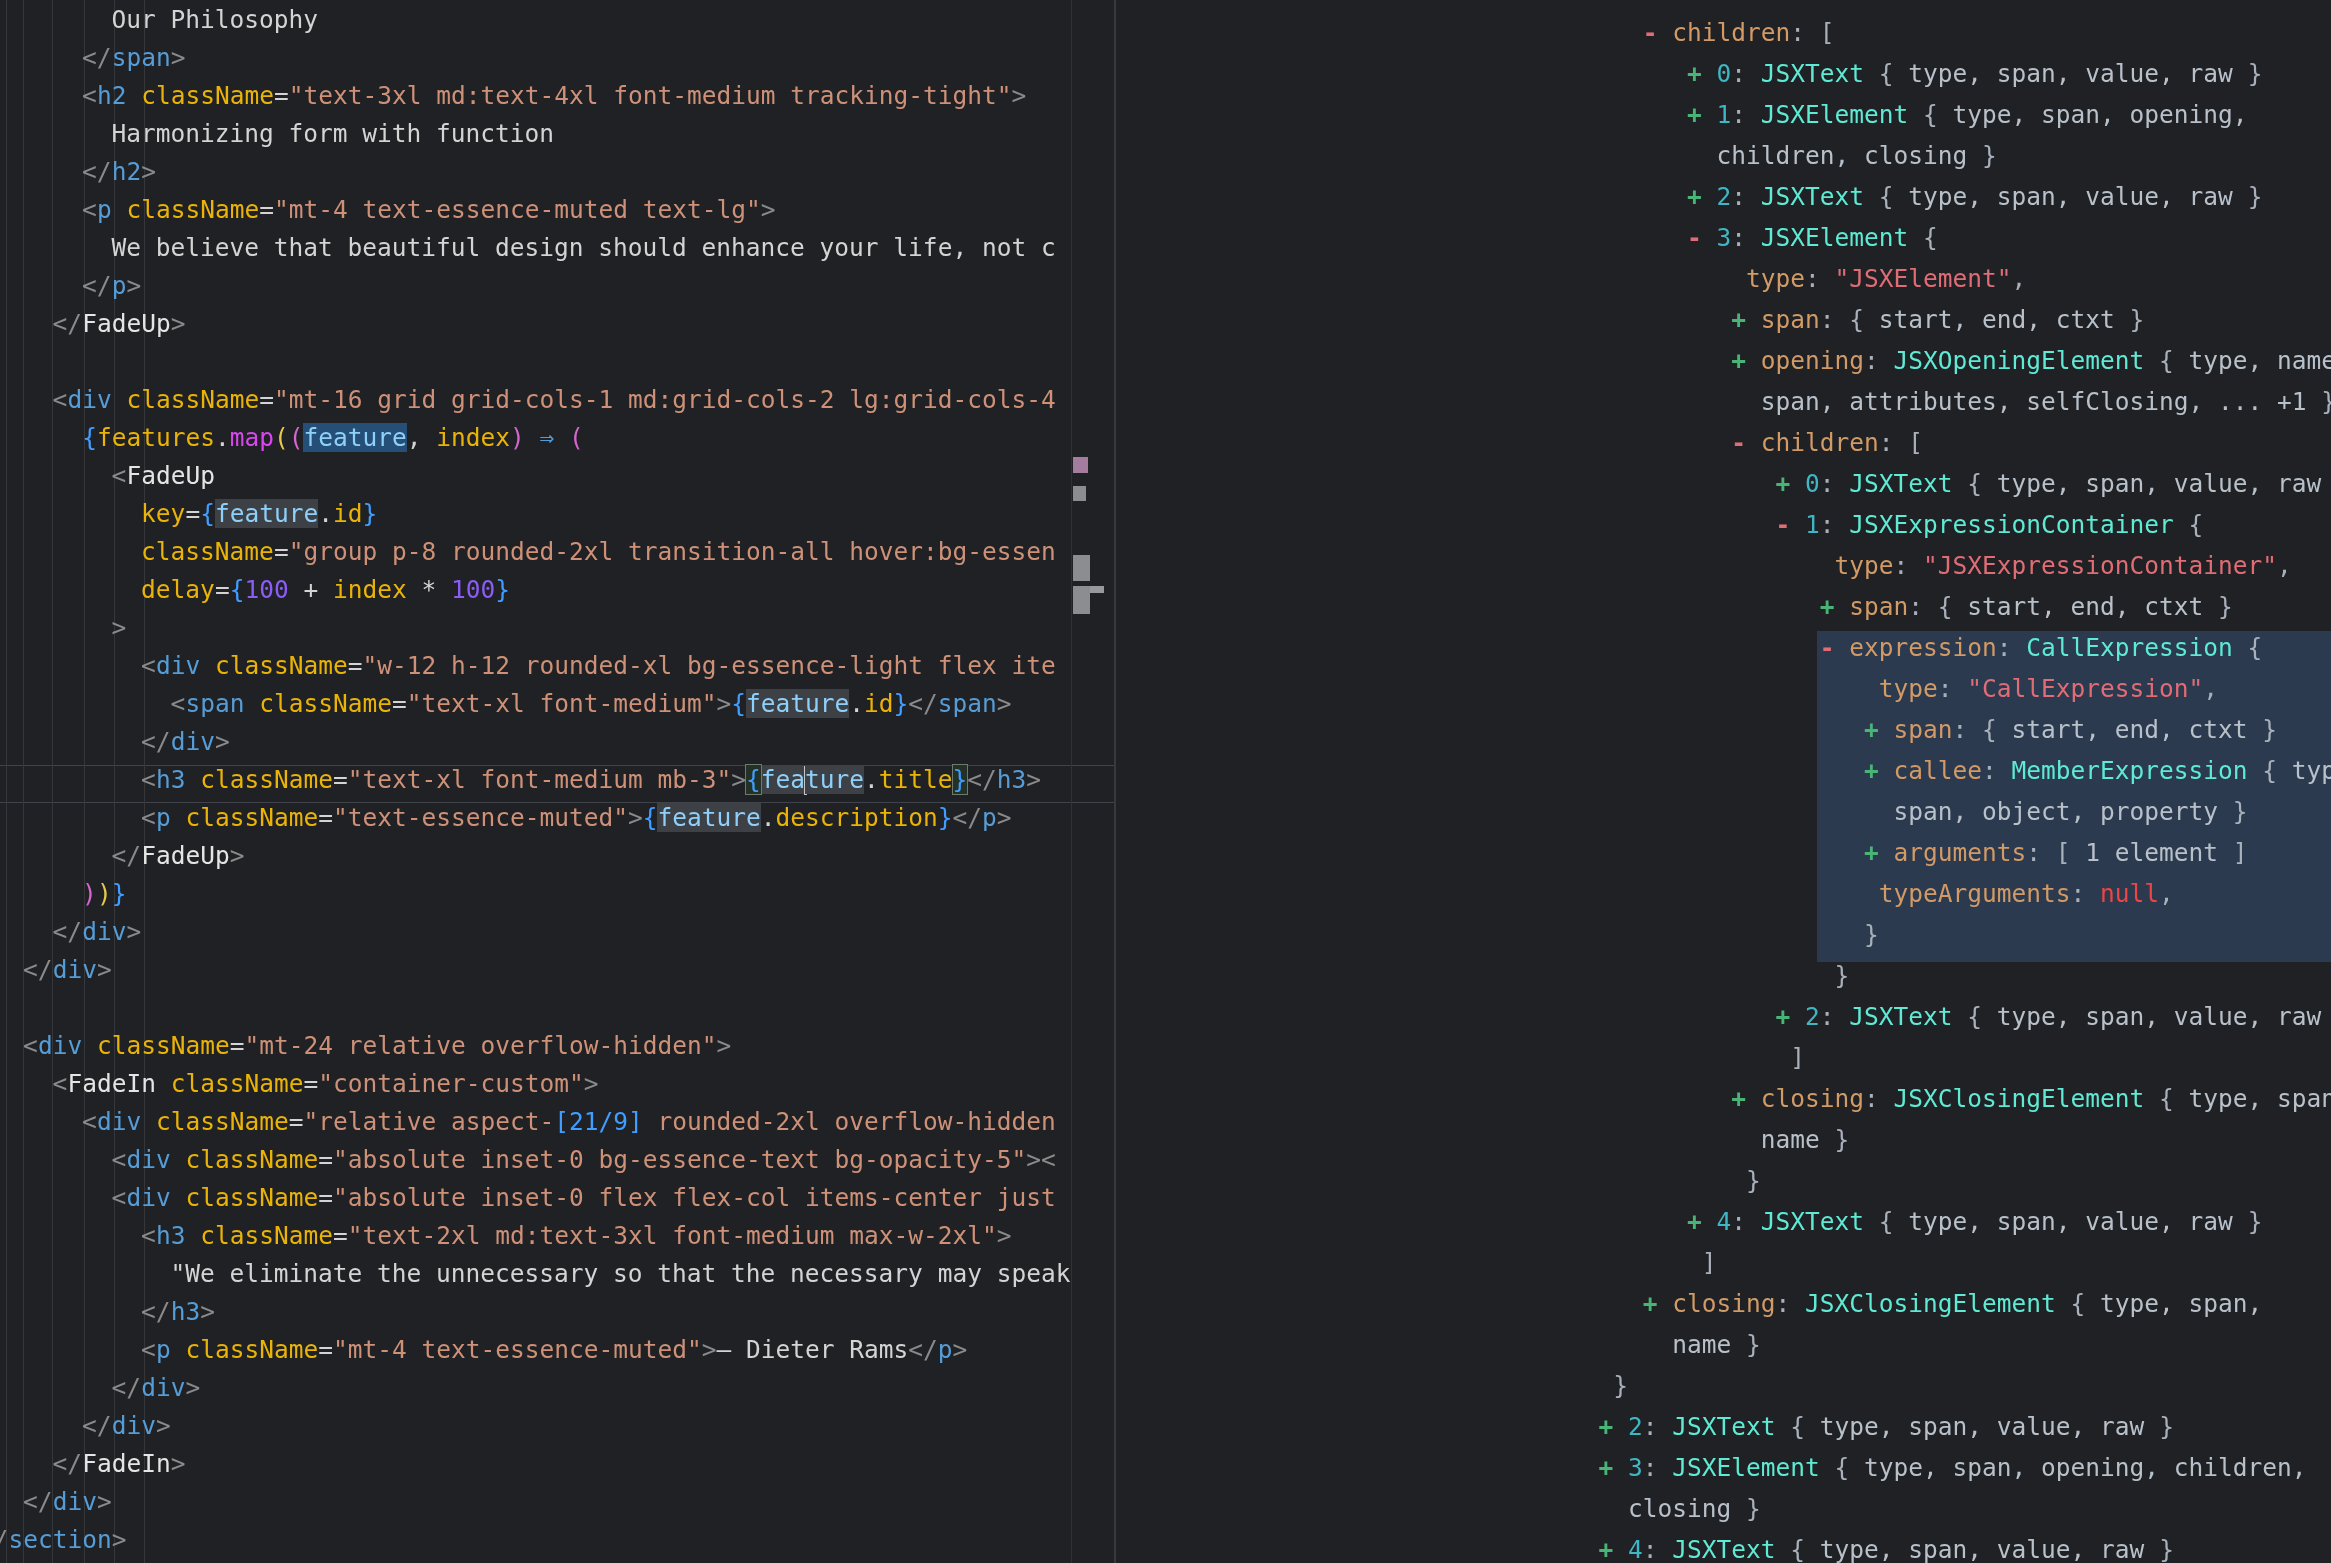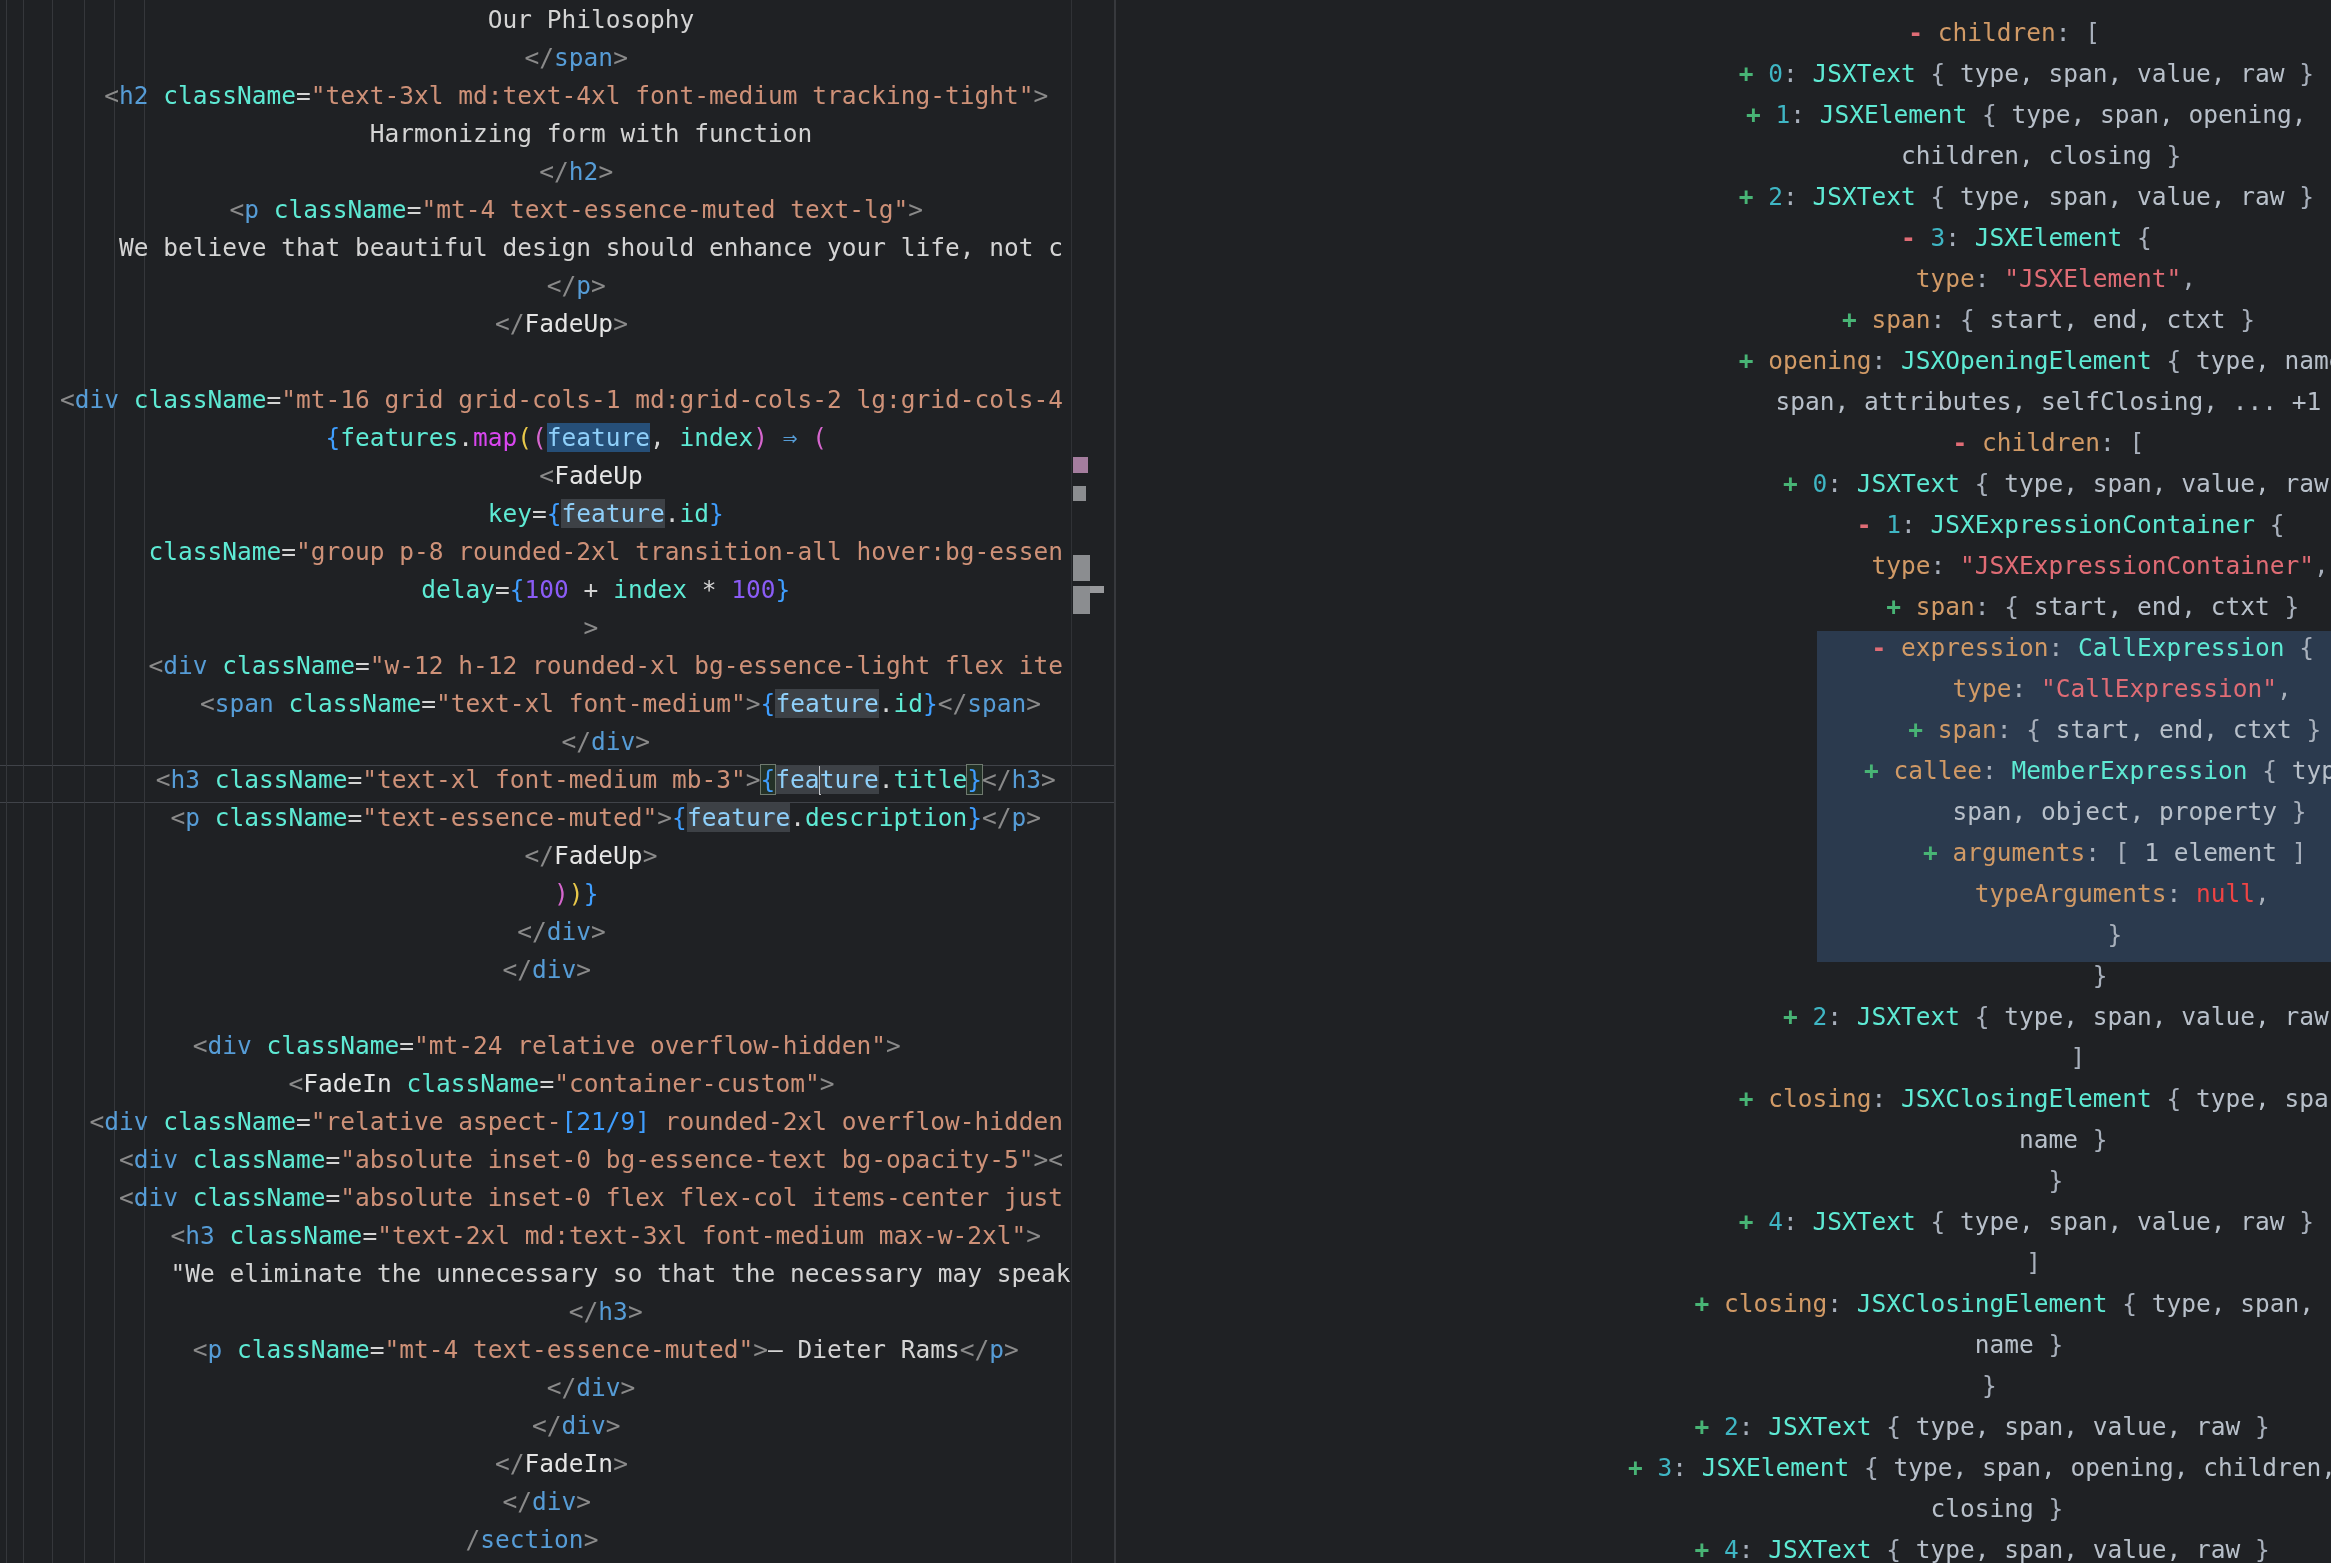--- a/index.html
+++ b/index.html
@@ -1,38 +1,38 @@
 <!DOCTYPE html>
 <html style="font-size:14.5px"><head>
 <meta charset="utf-8">
 <style>
   html,body{margin:0;padding:0;background:#1f2124;}
   #screen{position:relative;width:2331px;height:1564px;background:#1f2124;overflow:hidden;
-    font-family:"DejaVu Sans Mono","Liberation Mono",monospace;font-size:24.5px;text-align:center;}
+    font-family:"DejaVu Sans Mono","Liberation Mono",monospace;font-size:24.5px;}
   
   #left-pane{position:absolute;left:0;top:0;width:1114px;height:1564px;overflow:hidden;}
   #code-pre{position:absolute;left:-6.4px;top:0.9px;margin:0;white-space:pre;z-index:3;}
   .code-line{height:38px;line-height:38px;white-space:pre;}
   .guide{position:absolute;width:0.9px;background:#35373b;z-index:1;}
   #ruler{position:absolute;left:1071px;top:0;width:0.9px;height:1564px;background:#303236;z-index:1;}
   #cur-line{position:absolute;left:0;top:765px;width:1114px;height:38px;
     border-top:0.9px solid #404349;border-bottom:0.9px solid #404349;box-sizing:border-box;z-index:0;}
   .mm{position:absolute;z-index:2;}
   #divider{position:absolute;left:1114px;top:0;width:1.8px;height:1564px;background:#37393d;z-index:5;}
   
   #right-pane{position:absolute;left:1116px;top:16px;width:1271px;height:1564px;overflow:hidden;margin-left:40px;}
   #ast-pre{position:absolute;left:0;top:-4.5px;margin:0;white-space:pre;z-index:2;}
   .ast-line{height:41px;line-height:41px;white-space:pre;}
   #ast-selection{position:absolute;left:661px;top:615px;width:554px;height:331px;background:#2b3a4e;z-index:1;}
   
   .tk-pln{color:#d4d4d4}
   .tk-pun{color:#8a8a8a}
   .tk-tag{color:#569cd6}
   .tk-cmp{color:#e5e5e5}
-  .tk-att{color:#5eead4}
+  .tk-att{color:#eab308}
   .tk-str{color:#ce9178}
   .tk-mth{color:#d946ef}
   .tk-num{color:#8b5cf6}
   .tk-bG{color:#e8c84a}
   .tk-bP{color:#d666ce}
   .tk-bB{color:#3f9eff}
   .tk-arw{color:#569cd6}
   .tk-varS{color:#8fd0fa;background:#264f78}
   .tk-varO{color:#8fd0fa;background:#3d4146}
   .tk-bm{outline:0.9px solid #6f7a6f;outline-offset:-0.9px;background:#233127}

